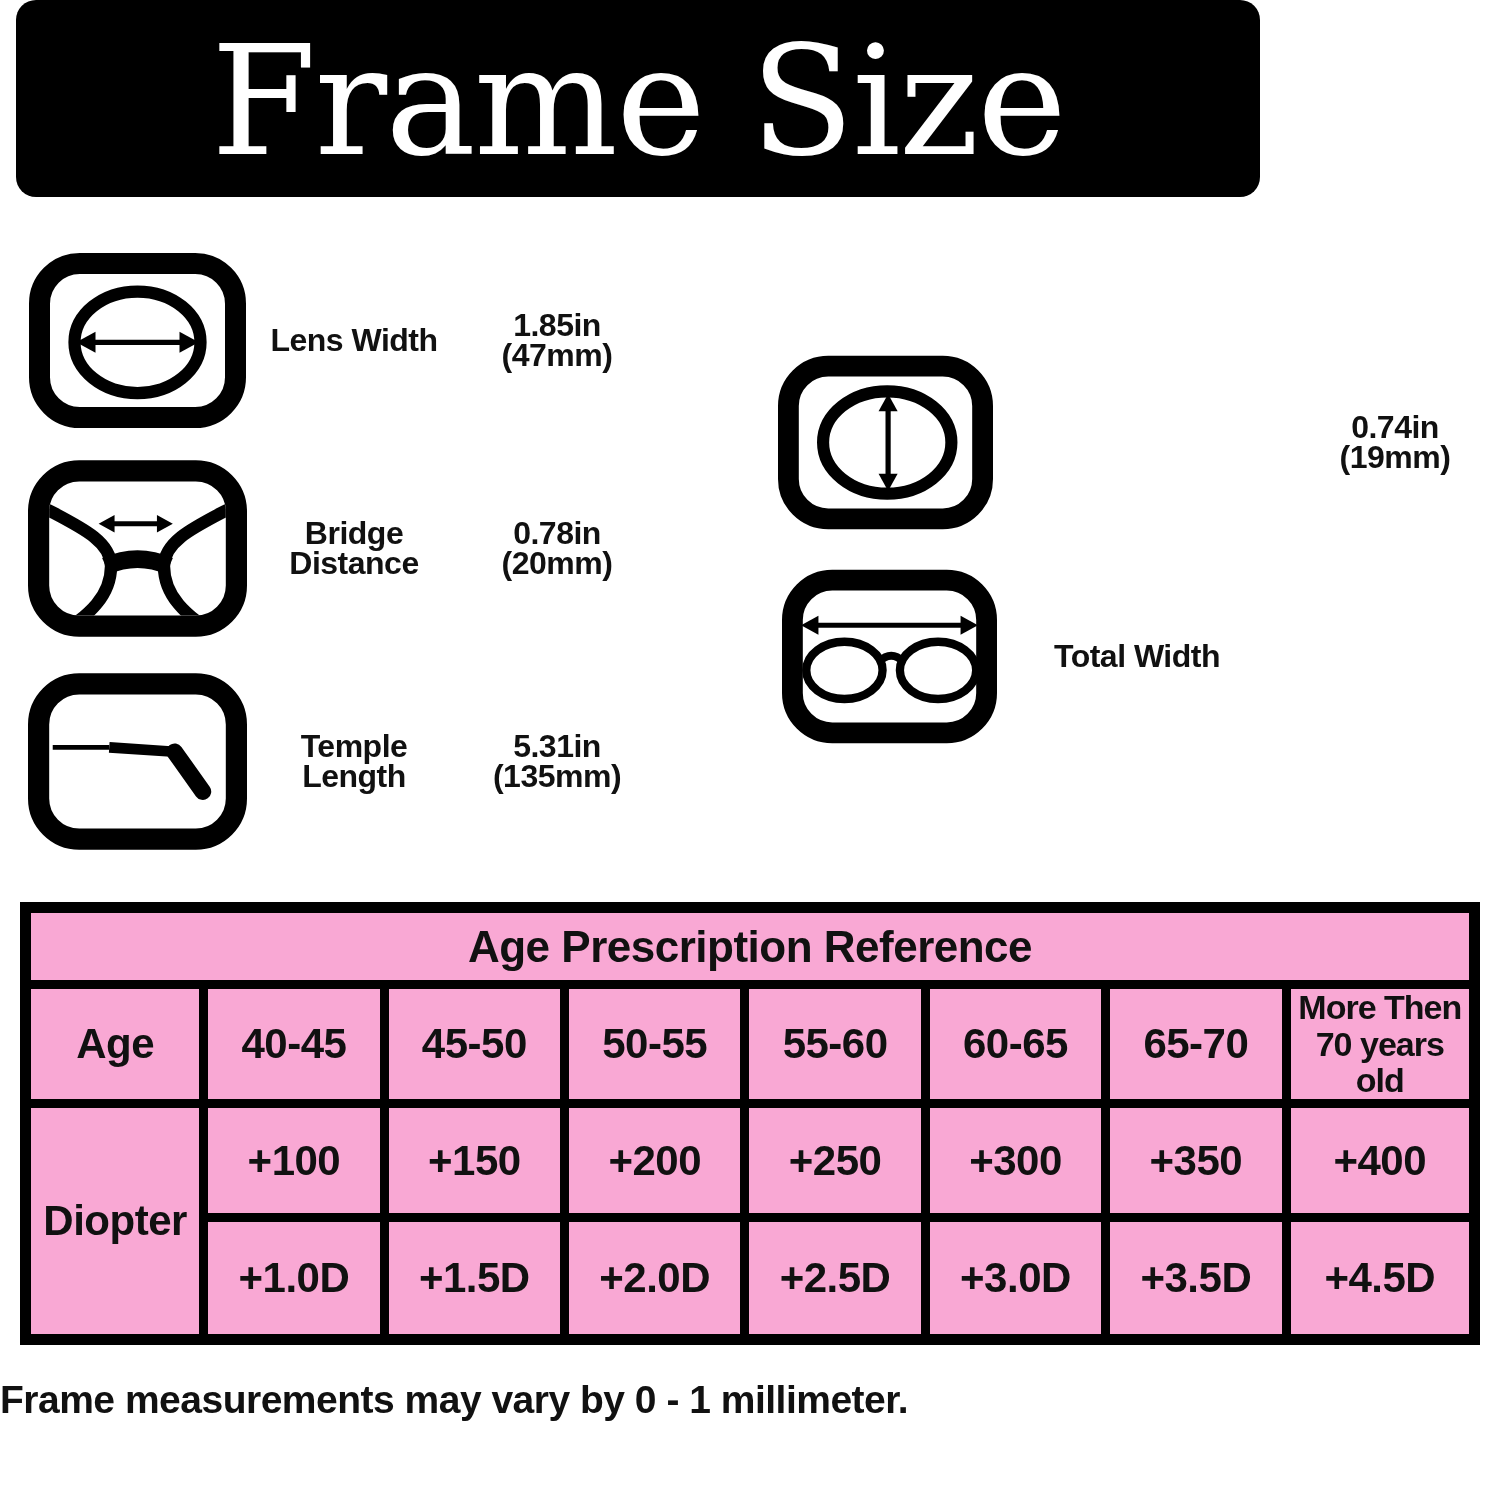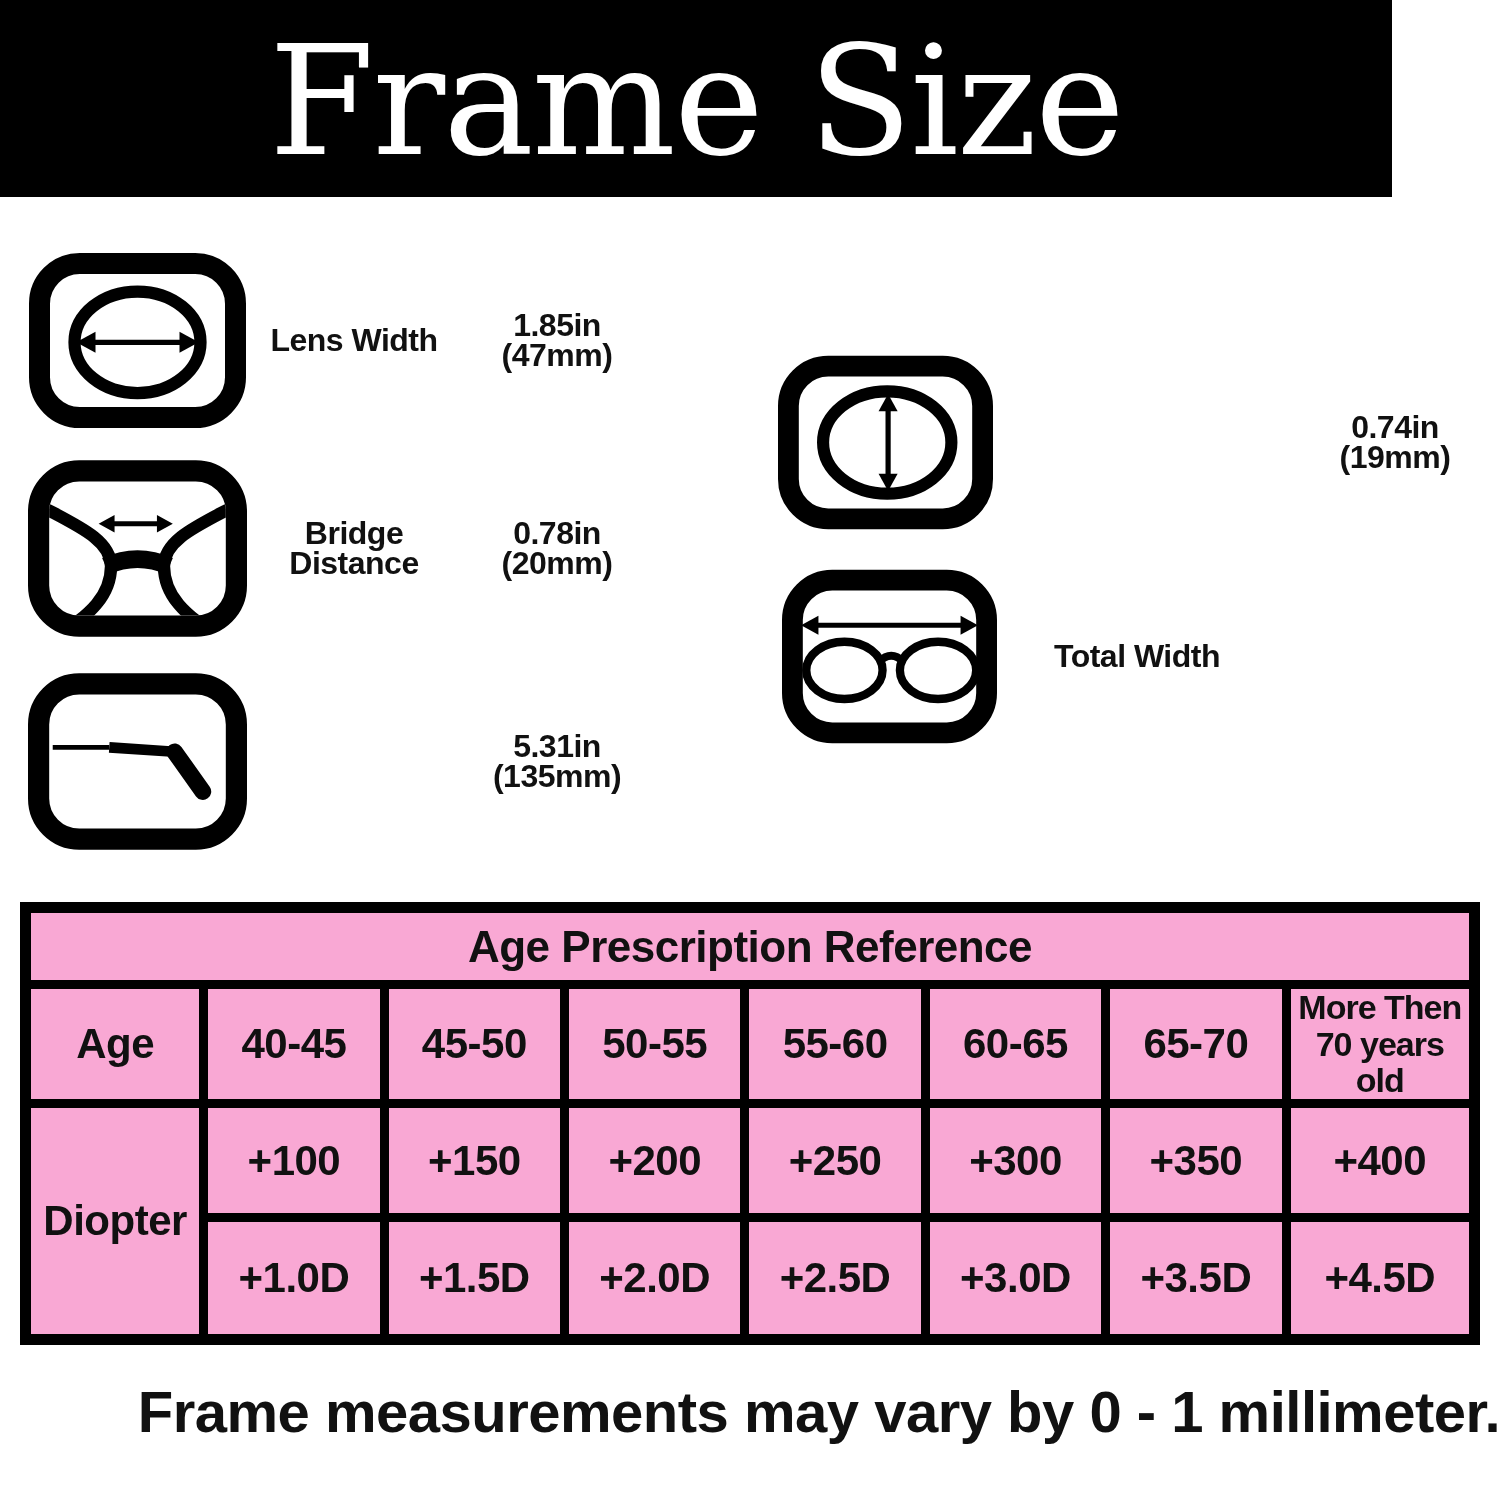--- a/index.html
+++ b/index.html
@@ -10,26 +10,27 @@
     background: #ffffff;
     font-family: "Liberation Sans", "DejaVu Sans", sans-serif;
     font-weight: 700;
     color: #111;
     overflow: hidden;
   }
 
   
   .banner {
     position: absolute;
-    left: 0; top: 0;
-    width: 1392px; height: 197px;
+    left: 16px; top: 0;
+    width: 1244px; height: 197px;
     background: #000;
     display: flex;
     align-items: center;
     justify-content: center;
+    border-radius: 20px;
   }
   .banner h1 {
     margin: 0;
     padding-top: 6px;
     color: #fff;
     font-family: "DejaVu Serif", "Liberation Serif", serif;
     font-weight: 400;
     font-size: 152px;
     letter-spacing: -2px;
     line-height: 1;
@@ -89,22 +90,22 @@
   .ref-table td { border: 9px solid #000; padding: 0; vertical-align: middle; }
   .ref-table .t-title { font-size: 44px; }
   .ref-table .t-wide  { font-size: 34px; line-height: 1.08; letter-spacing: -1px; }
 
   
   .footer-note {
     position: absolute;
     left: 0; top: 1378px;
     width: 1500px;
     margin: 0;
-    text-align: right;
-    font-size: 58px;
+    text-align: left;
+    font-size: 39px;
     font-weight: 700;
     letter-spacing: -0.5px;
   }
 </style>
 </head>
 <body>
 
 <div class="canvas">
 
   <header class="banner">
@@ -151,20 +152,21 @@
   </div>
 
   <div class="icon-box pos-tl-icon">
     <svg viewBox="0 0 124 100">
       <rect x="6" y="6" width="112" height="88" rx="23" fill="none" stroke="#000" stroke-width="12"></rect>
       <line x1="14" y1="42" x2="46" y2="42" stroke="#000" stroke-width="2.6"></line>
       <line x1="46" y1="42" x2="83" y2="44.5" stroke="#000" stroke-width="6"></line>
       <path d="M 83,44.5 L 99,67" fill="none" stroke="#000" stroke-width="9.5" stroke-linecap="round"></path>
     </svg>
   </div>
+  <div class="m-label pos-tl-lab">Temple Length</div>
   <div class="m-value pos-tl-val">
     <div>5.31in</div>
     <div>(135mm)</div>
   </div>
 
   <div class="icon-box pos-lh-icon">
     <svg viewBox="0 0 124 100">
       <rect x="6" y="6" width="112" height="88" rx="23" fill="none" stroke="#000" stroke-width="12"></rect>
       <ellipse cx="63" cy="50" rx="37" ry="29.5" fill="none" stroke="#000" stroke-width="7"></ellipse>
       <line x1="63.5" y1="30" x2="63.5" y2="70" stroke="#000" stroke-width="3"></line>

